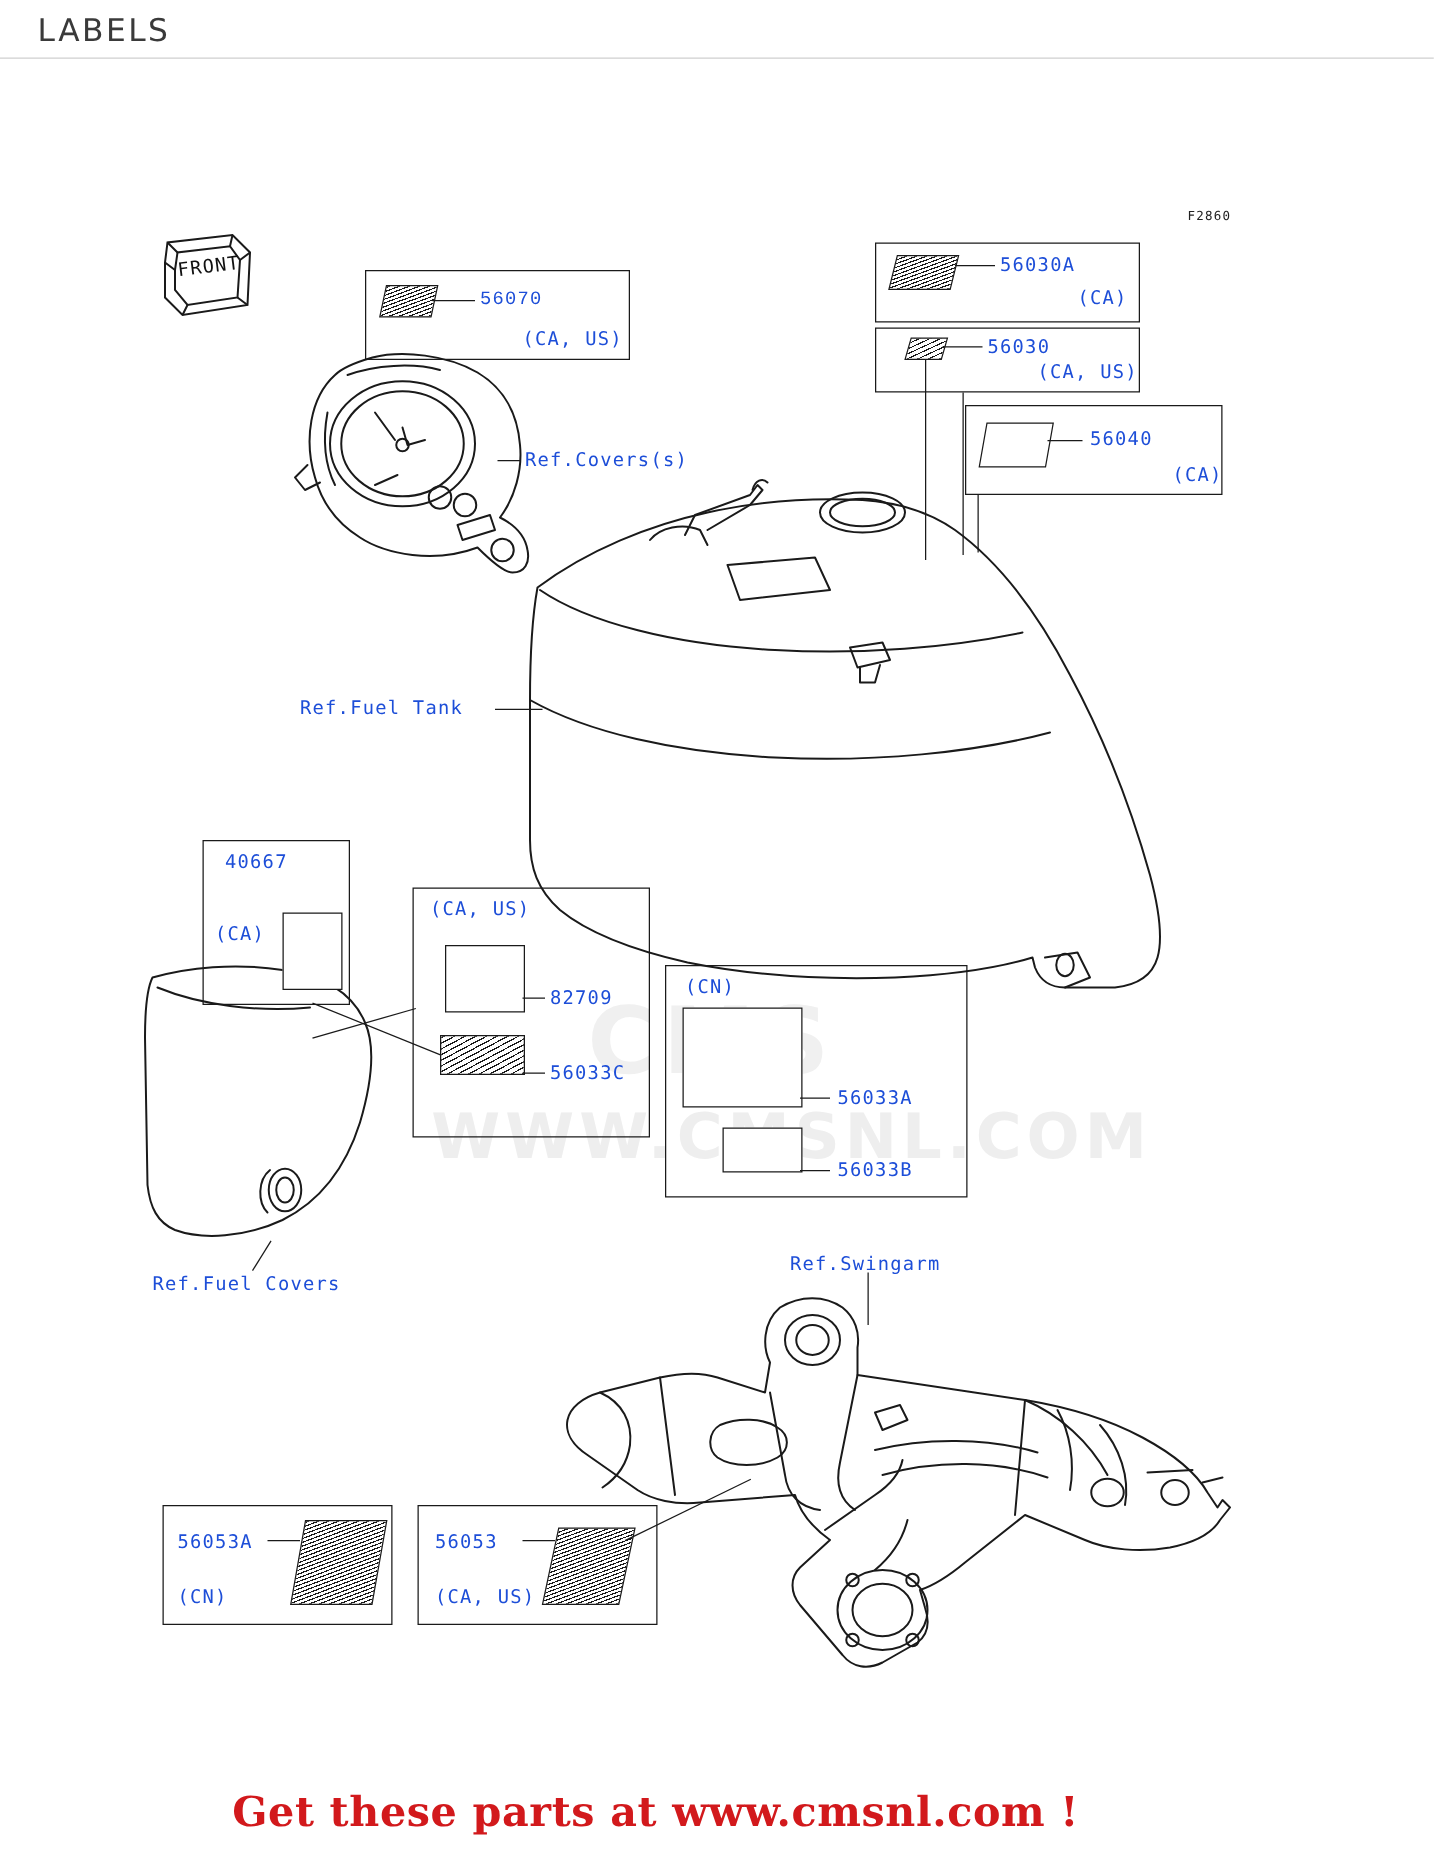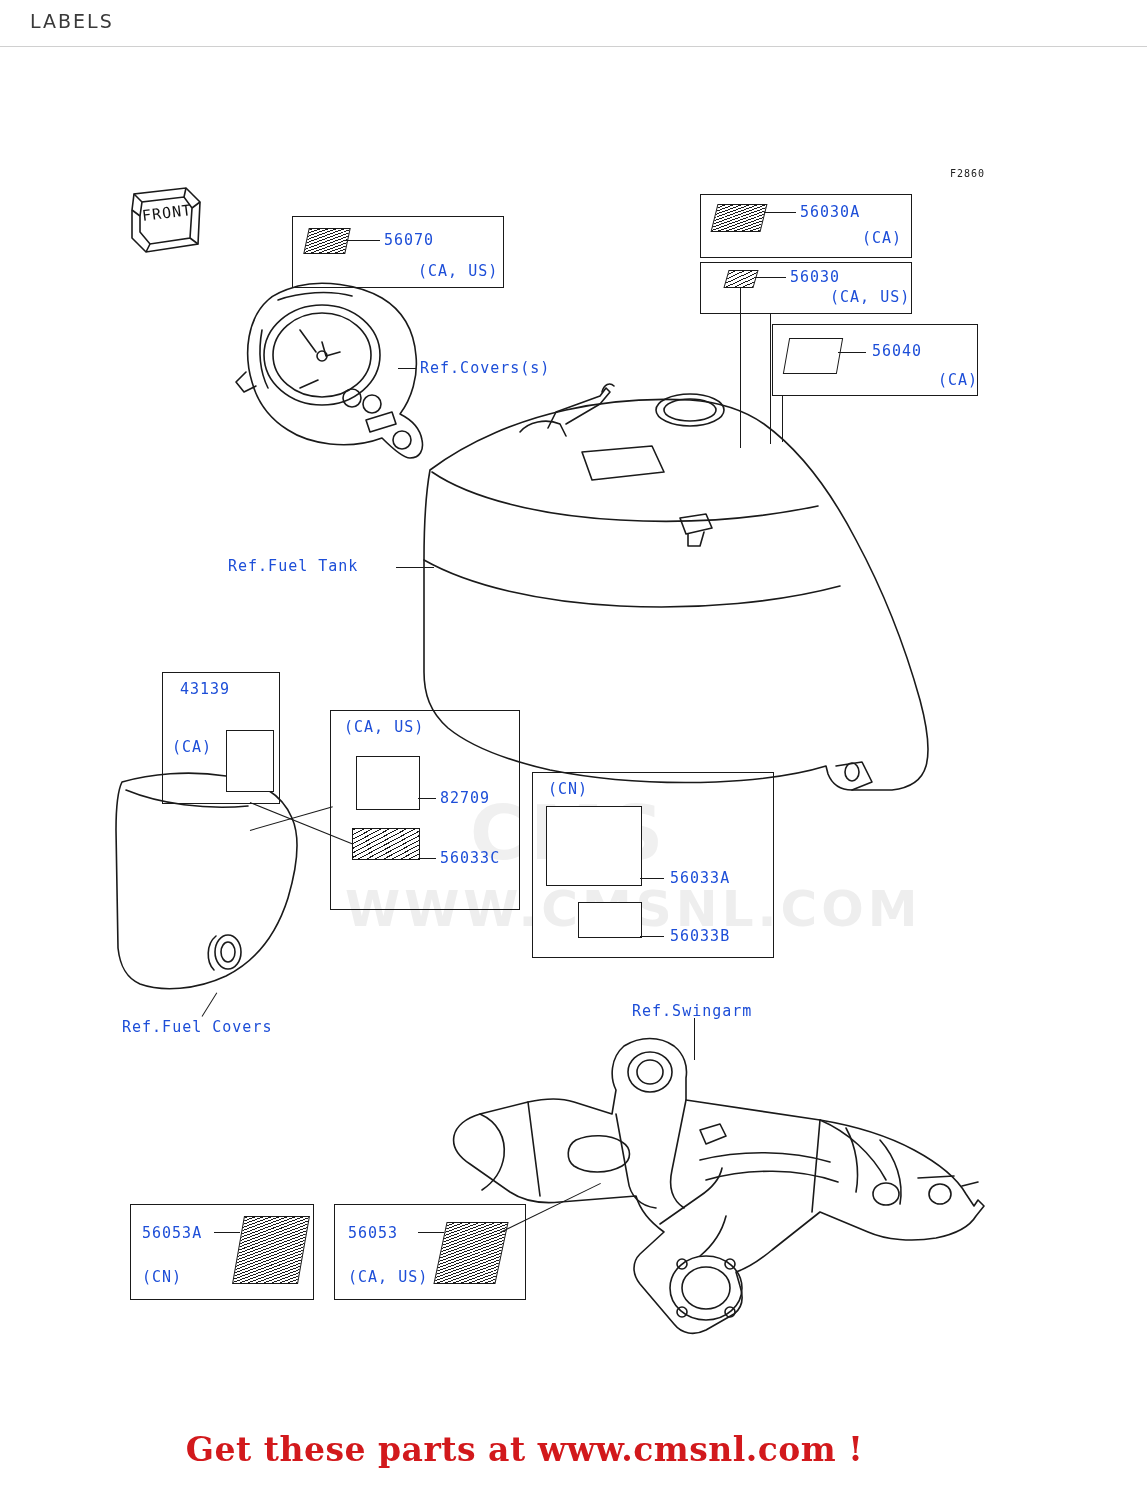--- a/index.html
+++ b/index.html
@@ -13,21 +13,21 @@
     position: relative;
     font-family: "DejaVu Sans Mono", monospace;
     color: #111111;
     overflow: hidden;
   }
   .page-title {
     position: absolute;
     left: 30px;
     top: 10px;
     font-family: "DejaVu Sans", sans-serif;
-    font-size: 19px;
+    font-size: 25px;
     letter-spacing: 2px;
     color: #3a3a3a;
   }
   .title-rule {
     position: absolute;
     left: 0;
     top: 46px;
     width: 1147px;
     height: 1px;
     background: #d0d0d0;
@@ -281,21 +281,21 @@
       <path d="M12 30 L14 16 L56 11 L64 22 L62 52 L22 58 L12 46 Z"></path>
       <path d="M4 24 L12 30 M6 8 L14 16 M58 2 L56 11 M72 16 L64 22 M70 58 L62 52 M18 66 L22 58"></path>
     </g>
   </svg>
   <div class="glyph">FRONT</div>
 </div>
 
 <div class="box" style="left:292px;top:216px;width:212px;height:72px;"></div>
 <div class="hatch dense" style="left:306px;top:228px;width:42px;height:26px;transform:skewX(-12deg);"></div>
 <div class="leader h" style="left:346px;top:240px;width:34px;"></div>
-<div class="lbl" style="left:384px;top:231px;">56070</div>
+<div class="lbl" style="left:384px;top:231px;font-family:Liberation Mono, monospace;">56070</div>
 <div class="lbl" style="left:418px;top:262px;">(CA, US)</div>
 
 <div class="box" style="left:700px;top:194px;width:212px;height:64px;"></div>
 <div class="hatch dense" style="left:714px;top:204px;width:50px;height:28px;transform:skewX(-14deg);"></div>
 <div class="leader h" style="left:764px;top:212px;width:32px;"></div>
 <div class="lbl" style="left:800px;top:203px;">56030A</div>
 <div class="lbl" style="left:862px;top:229px;">(CA)</div>
 
 <div class="box" style="left:700px;top:262px;width:212px;height:52px;"></div>
 <div class="hatch" style="left:726px;top:270px;width:30px;height:18px;transform:skewX(-16deg);"></div>
@@ -309,25 +309,25 @@
 <div class="lbl" style="left:872px;top:342px;">56040</div>
 <div class="lbl" style="left:938px;top:371px;">(CA)</div>
 
 <div class="leader v" style="left:740px;top:288px;height:160px;"></div>
 <div class="leader v" style="left:770px;top:314px;height:130px;"></div>
 <div class="leader v" style="left:782px;top:396px;height:46px;"></div>
 
 <div class="leader h" style="left:398px;top:368px;width:18px;"></div>
 <div class="lbl" style="left:420px;top:359px;">Ref.Covers(s)</div>
 
-<div class="lbl" style="left:228px;top:557px;">Ref.Fuel Tank</div>
+<div class="lbl" style="left:240px;top:557px;">Ref.Fuel Tank</div>
 <div class="leader h" style="left:396px;top:567px;width:38px;"></div>
 
 <div class="box" style="left:162px;top:672px;width:118px;height:132px;"></div>
-<div class="lbl" style="left:180px;top:680px;">43139</div>
+<div class="lbl" style="left:180px;top:680px;">40667</div>
 <div class="lbl" style="left:172px;top:738px;">(CA)</div>
 <div class="sticker" style="left:226px;top:730px;width:48px;height:62px;"></div>
 
 <div class="leader" style="left:250px;top:802px;width:120px;height:1px;transform:rotate(22deg);transform-origin:left center;"></div>
 
 <div class="box" style="left:330px;top:710px;width:190px;height:200px;"></div>
 <div class="lbl" style="left:344px;top:718px;">(CA, US)</div>
 <div class="sticker" style="left:356px;top:756px;width:64px;height:54px;"></div>
 <div class="leader h" style="left:418px;top:798px;width:18px;"></div>
 <div class="lbl" style="left:440px;top:789px;">82709</div>

